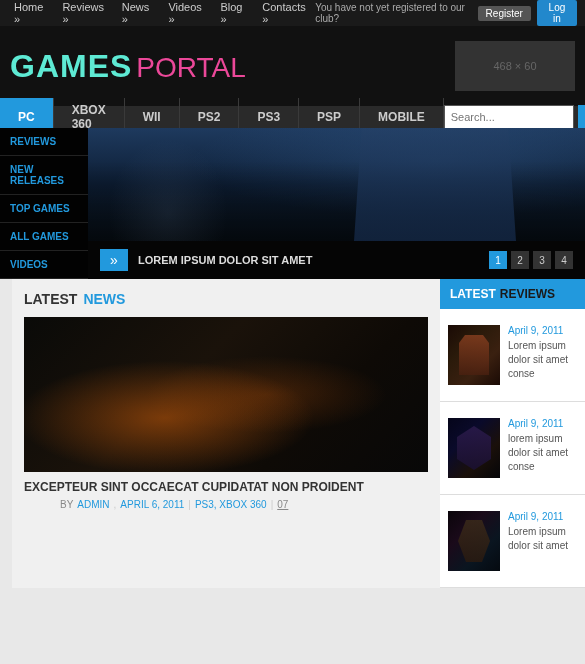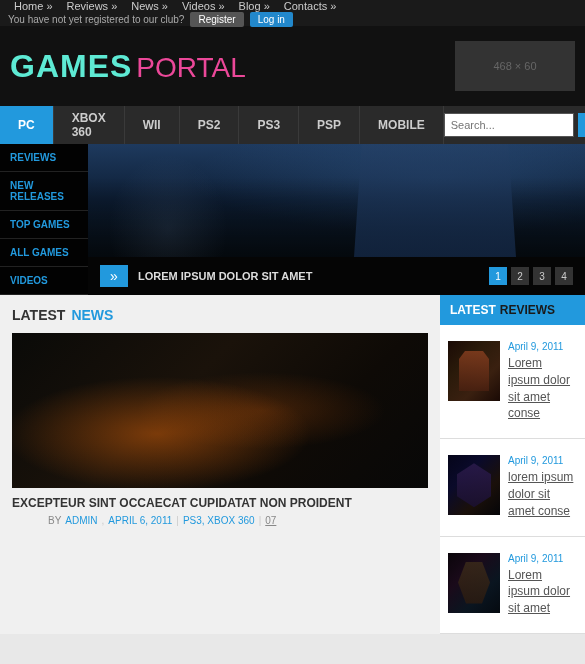--- a/index.html
+++ b/index.html
@@ -1,35 +1,35 @@
 <!DOCTYPE html>
 <html><head>
   <meta charset="utf-8">
   <style>
     * { margin: 0; padding: 0; box-sizing: border-box; }
     body { font-family: Arial, sans-serif; background: #e8e8e8; width: 585px; font-size: 12px; }
 
     
-    .topbar { background: #1a1a1a; height: 26px; display: flex; justify-content: space-between; padding: 0 8px; flex-direction: column; }
+    .topbar { background: #1a1a1a; height: 26px; display: flex; align-items: center; justify-content: space-between; padding: 0 8px; }
     .topbar-nav { display: flex; gap: 2px; }
     .topbar-nav a { color: #ccc; text-decoration: none; font-size: 11px; padding: 0 6px; }
     .topbar-right { display: flex; align-items: center; gap: 6px; }
     .topbar-msg { color: #aaa; font-size: 10px; }
     .btn-register { background: #555; color: #fff; border: none; padding: 2px 8px; font-size: 10px; cursor: pointer; border-radius: 2px; }
     .btn-login { background: #2288cc; color: #fff; border: none; padding: 2px 8px; font-size: 10px; cursor: pointer; border-radius: 2px; }
 
     
     .header { background: #111; height: 80px; display: flex; align-items: center; justify-content: space-between; padding: 0 10px; }
     .logo { display: flex; align-items: baseline; gap: 4px; }
     .logo-games { color: #5eead4; font-size: 32px; font-weight: 900; text-transform: uppercase; letter-spacing: 1px; }
     .logo-portal { color: #ec4899; font-size: 28px; font-weight: 400; text-transform: uppercase; }
     .header-ad { background: #333; width: 120px; height: 50px; display: flex; align-items: center; justify-content: center; color: #666; font-size: 11px; }
 
     
-    .nav-tabs { background: #2a2a2a; display: flex; align-items: center; height: 38px; padding: 0 0 0 0; gap: 0; }
+    .nav-tabs { background: #2a2a2a; display: flex; align-items: center; height: 22px; padding: 0 0 0 0; gap: 0; }
     .nav-tab { padding: 0 18px; height: 38px; display: flex; align-items: center; color: #ccc; font-size: 12px; font-weight: bold; text-transform: uppercase; cursor: pointer; border-right: 1px solid #3a3a3a; }
     .nav-tab.active { background: #2299dd; color: #fff; }
     .nav-search { margin-left: auto; display: flex; align-items: center; padding-right: 8px; gap: 4px; }
     .nav-search input { width: 130px; height: 24px; border: 1px solid #555; background: #fff; padding: 0 6px; font-size: 11px; }
     .nav-search button { background: #2299dd; color: #fff; border: none; height: 24px; padding: 0 10px; font-size: 11px; cursor: pointer; font-weight: bold; }
 
     
     .content-area { display: flex; position: relative; background: #111; }
     .sidebar { background: rgba(0,0,0,0.85); width: 88px; z-index: 10; position: relative; }
     .sidebar-item { padding: 8px 10px; color: #2299dd; font-size: 10px; font-weight: bold; text-transform: uppercase; cursor: pointer; border-bottom: 1px solid #222; }
@@ -40,21 +40,21 @@
 
     
     .hero-caption { background: rgba(0,0,0,0.7); padding: 8px 12px; display: flex; align-items: center; justify-content: space-between; }
     .caption-arrow { background: #2299dd; width: 28px; height: 22px; display: flex; align-items: center; justify-content: center; color: #fff; font-size: 14px; cursor: pointer; margin-right: 10px; flex-shrink: 0; }
     .caption-text { color: #ddd; font-size: 11px; font-weight: bold; text-transform: uppercase; flex: 1; }
     .caption-pages { display: flex; gap: 4px; }
     .page-btn { width: 18px; height: 18px; background: #333; color: #ccc; display: flex; align-items: center; justify-content: center; font-size: 10px; cursor: pointer; }
     .page-btn.active { background: #2299dd; color: #fff; }
 
     
-    .main-content { background: #f0f0f0; display: flex; gap: 0; padding: 0; }
+    .main-content { background: #f0f0f0; display: flex; gap: 0; padding: 0; margin-left: 12px; }
     .left-col { flex: 1; padding: 12px; background: #f0f0f0; }
     .right-col { width: 145px; padding: 0; background: #f0f0f0; }
 
     
     .section-header { display: flex; align-items: baseline; gap: 6px; margin-bottom: 10px; }
     .section-title-plain { color: #333; font-size: 14px; font-weight: bold; text-transform: uppercase; }
     .section-title-accent { color: #2299dd; font-size: 14px; font-weight: bold; text-transform: uppercase; }
 
     
     .news-image { width: 100%; height: 155px; background: linear-gradient(135deg, #1a1a1a 0%, #2a2010 30%, #3a2a10 50%, #1a1510 100%); margin-bottom: 8px; position: relative; overflow: hidden; }
@@ -69,21 +69,21 @@
     .news-comment { color: #888; text-decoration: underline; }
 
     
     .reviews-header { background: #2299dd; color: #fff; padding: 8px 10px; font-size: 12px; font-weight: bold; text-transform: uppercase; display: flex; gap: 4px; }
     .reviews-header-plain { color: #fff; }
     .reviews-header-accent { color: #1a1a1a; }
     .review-item { display: flex; gap: 8px; padding: 16px 8px; border-bottom: 1px solid #ddd; background: #fff; }
     .review-thumb { width: 52px; height: 60px; flex-shrink: 0; position: relative; overflow: hidden; }
     .review-info { flex: 1; }
     .review-date { color: #2299dd; font-size: 10px; margin-bottom: 3px; }
-    .review-text { color: #555; font-size: 12px; line-height: 1.4; text-decoration: underline; }
+    .review-text { color: #555; font-size: 10px; line-height: 1.4; }
 
     
     .thumb-era { background: linear-gradient(135deg, #2a1a0a, #3a2a1a, #1a0a0a); }
     .thumb-diablo { background: linear-gradient(135deg, #0a0a2a, #1a1a3a, #2a1a0a); }
     .thumb-game3 { background: linear-gradient(135deg, #2a1a2a, #1a2a3a, #0a1a2a); }
   </style>
 </head>
 <body>
 
 <div class="topbar">

